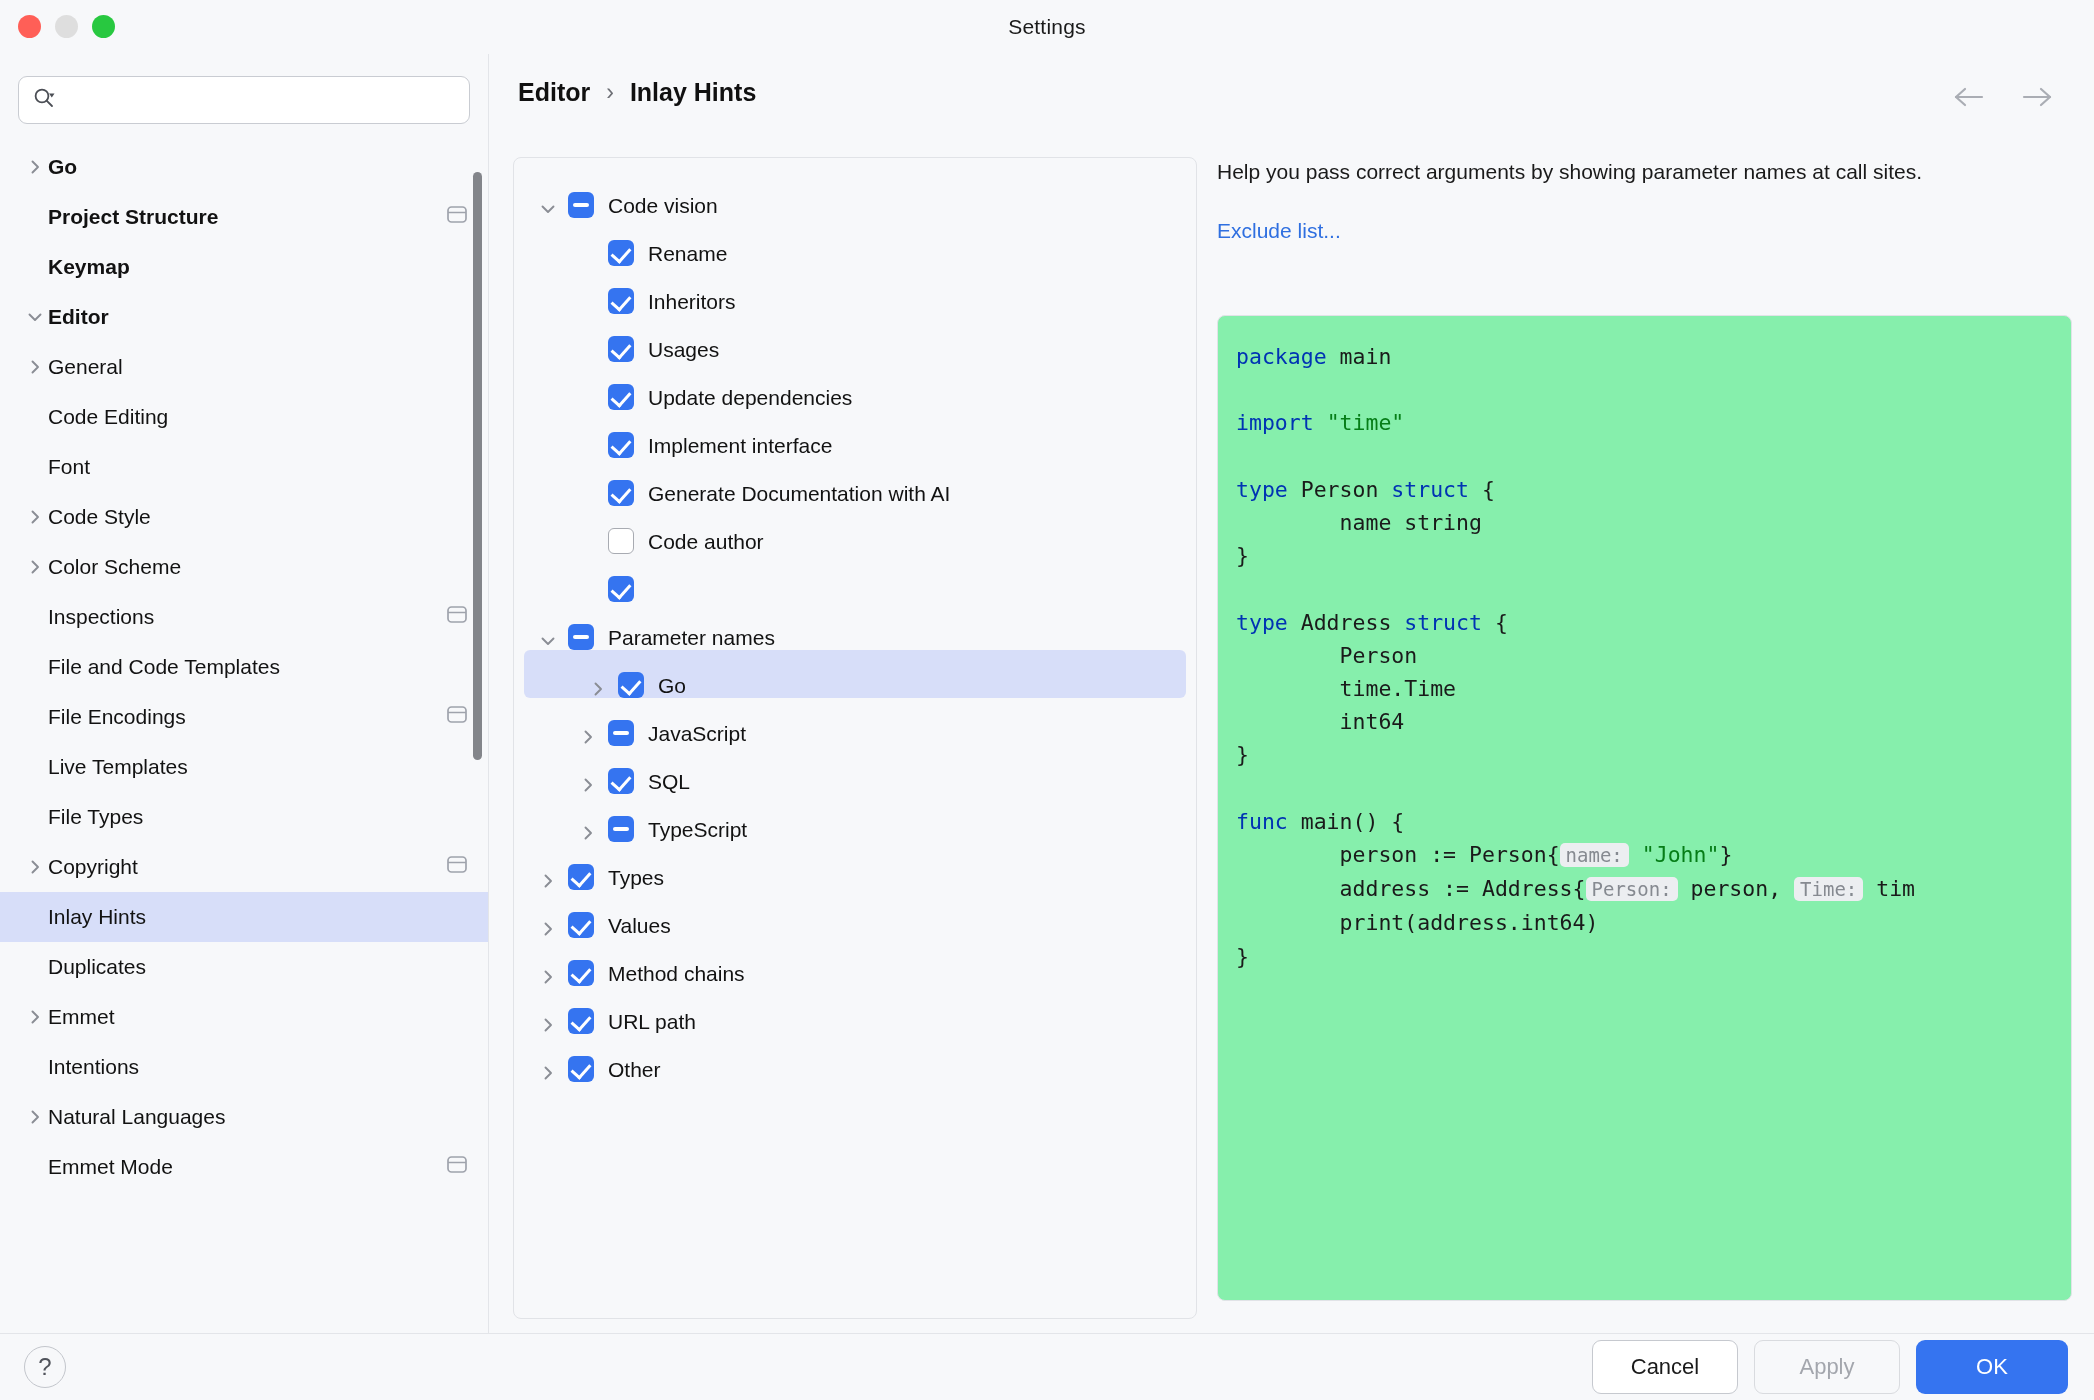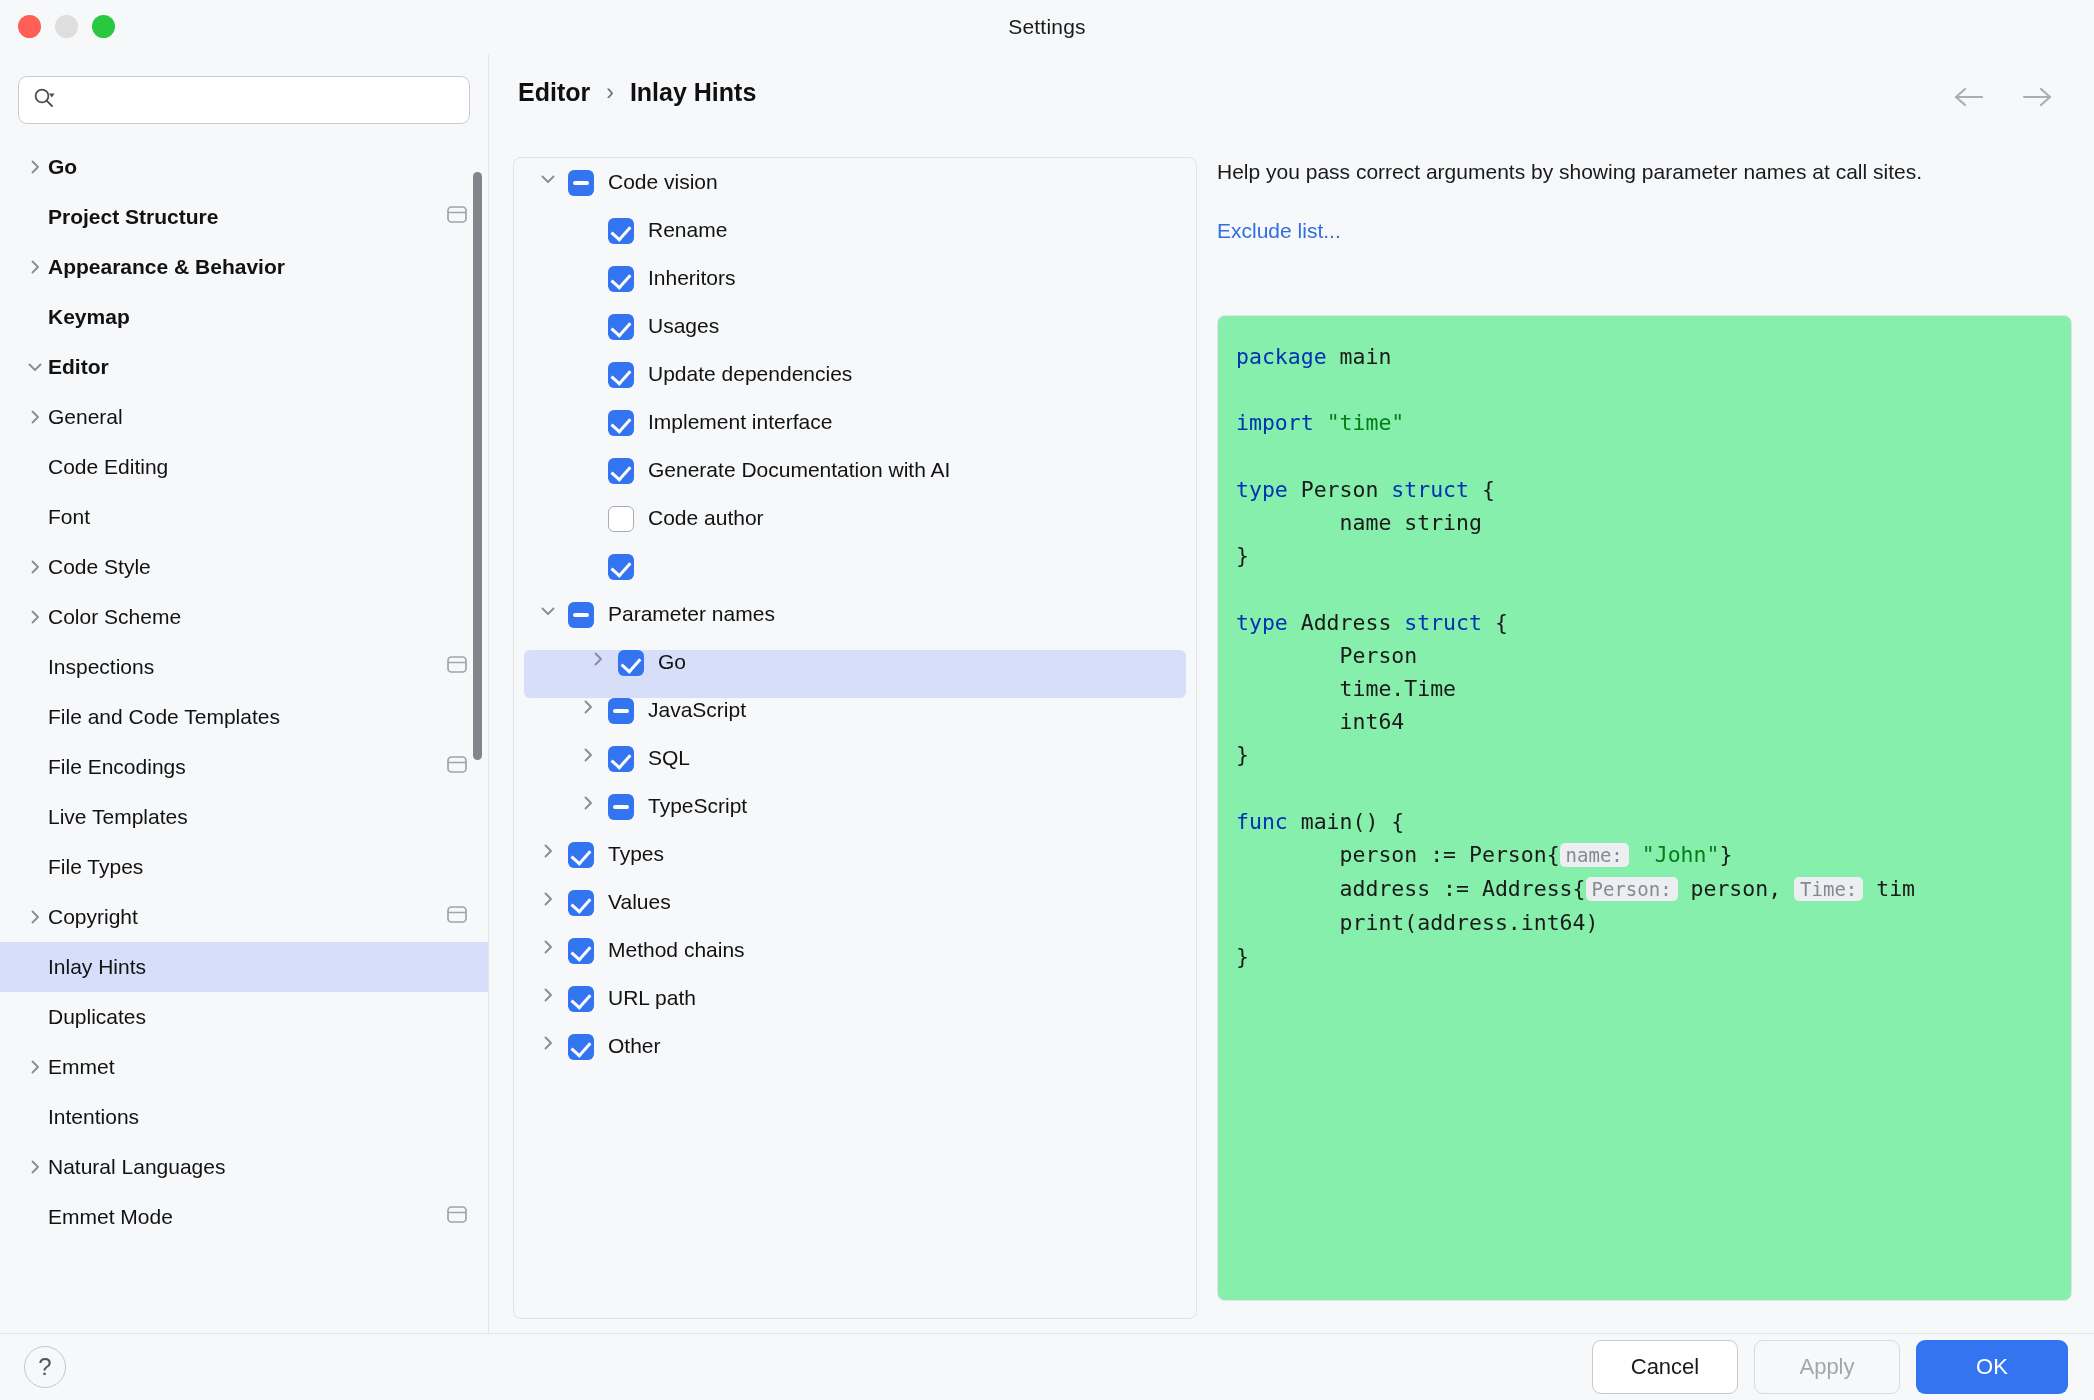--- a/index.html
+++ b/index.html
@@ -69,21 +69,21 @@
   .breadcrumb .sep { color: #6d6f75; font-weight: normal; font-size: 23px; }
   .navarrows { position: absolute; right: 40px; top: 30px; display: flex; gap: 34px; }
   .navarrows span { cursor: default; }
 
   .treepanel {
     position: absolute; left: 23px; top: 103px; width: 684px; bottom: 14px;
     background: #f7f8fa; border: 1px solid #e1e3e7; border-radius: 8px;
     overflow: hidden;
   }
   .trow {
-    display: flex; align-items: flex-start; height: 48px; font-size: 21px; color: #121212;
+    display: flex; align-items: flex-end; height: 48px; font-size: 21px; color: #121212;
     position: relative; white-space: nowrap;
   }
   .trow.sel { background: #d7def9; border-radius: 6px; margin: 0 10px; }
   .trow .tw { width: 40px; flex: none; display: flex; align-items: center; justify-content: center; }
   .cb { width: 26px; height: 26px; border-radius: 6px; flex: none; position: relative; margin-right: 14px; }
   .cb.on { background: #3574f0; }
   .cb.ind { background: #3574f0; }
   .cb.off { background: #ffffff; border: 1.5px solid #a8abb2; }
   .cb.on::after {
     content: ""; position: absolute; left: 7px; top: 4px; width: 9px; height: 15px;
@@ -171,28 +171,20 @@
           </span>
           <span class="lbl">Go</span>
         </div>
         <div class="row ind1 bold">
           <span class="arrow"></span>
           <span class="lbl">Project Structure</span>
           <span class="cfgicon"><svg width="22" height="20" viewBox="0 0 22 20">
               <rect x="2" y="2.5" width="18" height="15" rx="3.5" fill="none" stroke="#9fa3ac" stroke-width="1.7"></rect>
               <line x1="2" y1="8" x2="20" y2="8" stroke="#9fa3ac" stroke-width="1.7"></line>
             </svg></span>
-        </div>
-        <div class="row ind1 bold">
-          <span class="arrow">
-            <svg width="18" height="18" viewBox="0 0 18 18">
-              <polyline points="6.5,3.5 12,9 6.5,14.5" fill="none" stroke="#8a8d94" stroke-width="1.9" stroke-linecap="round" stroke-linejoin="round"></polyline>
-            </svg>
-          </span>
-          <span class="lbl">Appearance &amp; Behavior</span>
         </div>
         <div class="row ind1 bold">
           <span class="arrow"></span>
           <span class="lbl">Keymap</span>
         </div>
         <div class="row ind1 bold">
           <span class="arrow">
             <svg width="18" height="18" viewBox="0 0 18 18">
               <polyline points="3.5,6.5 9,12 14.5,6.5" fill="none" stroke="#8a8d94" stroke-width="1.9" stroke-linecap="round" stroke-linejoin="round"></polyline>
             </svg>

